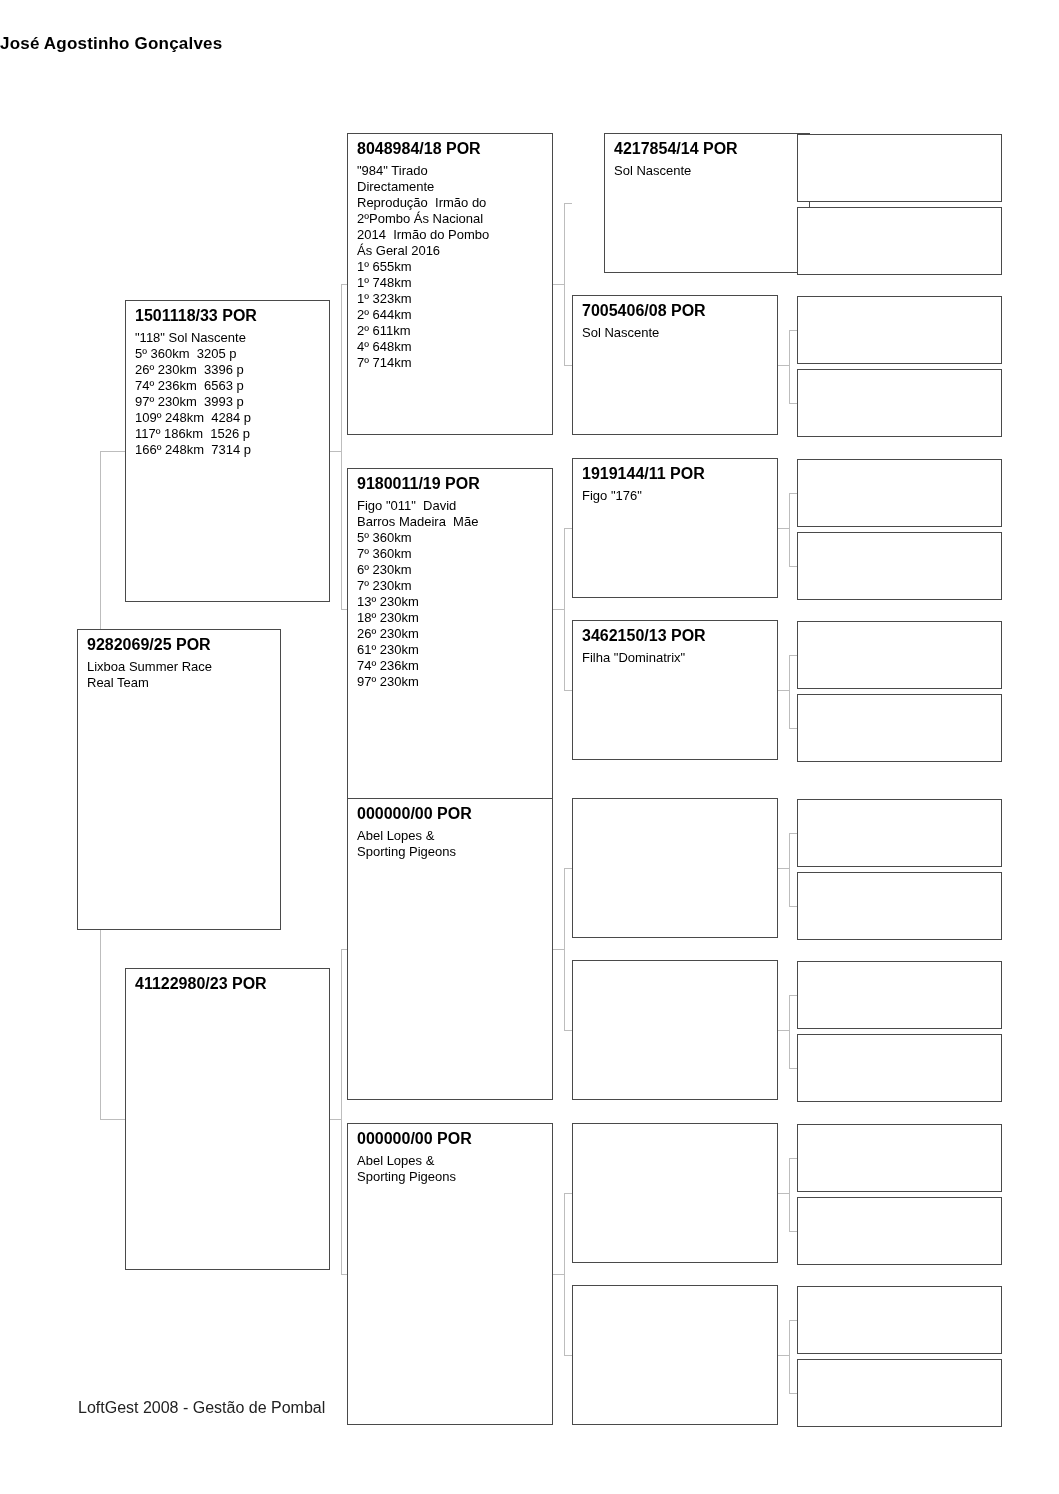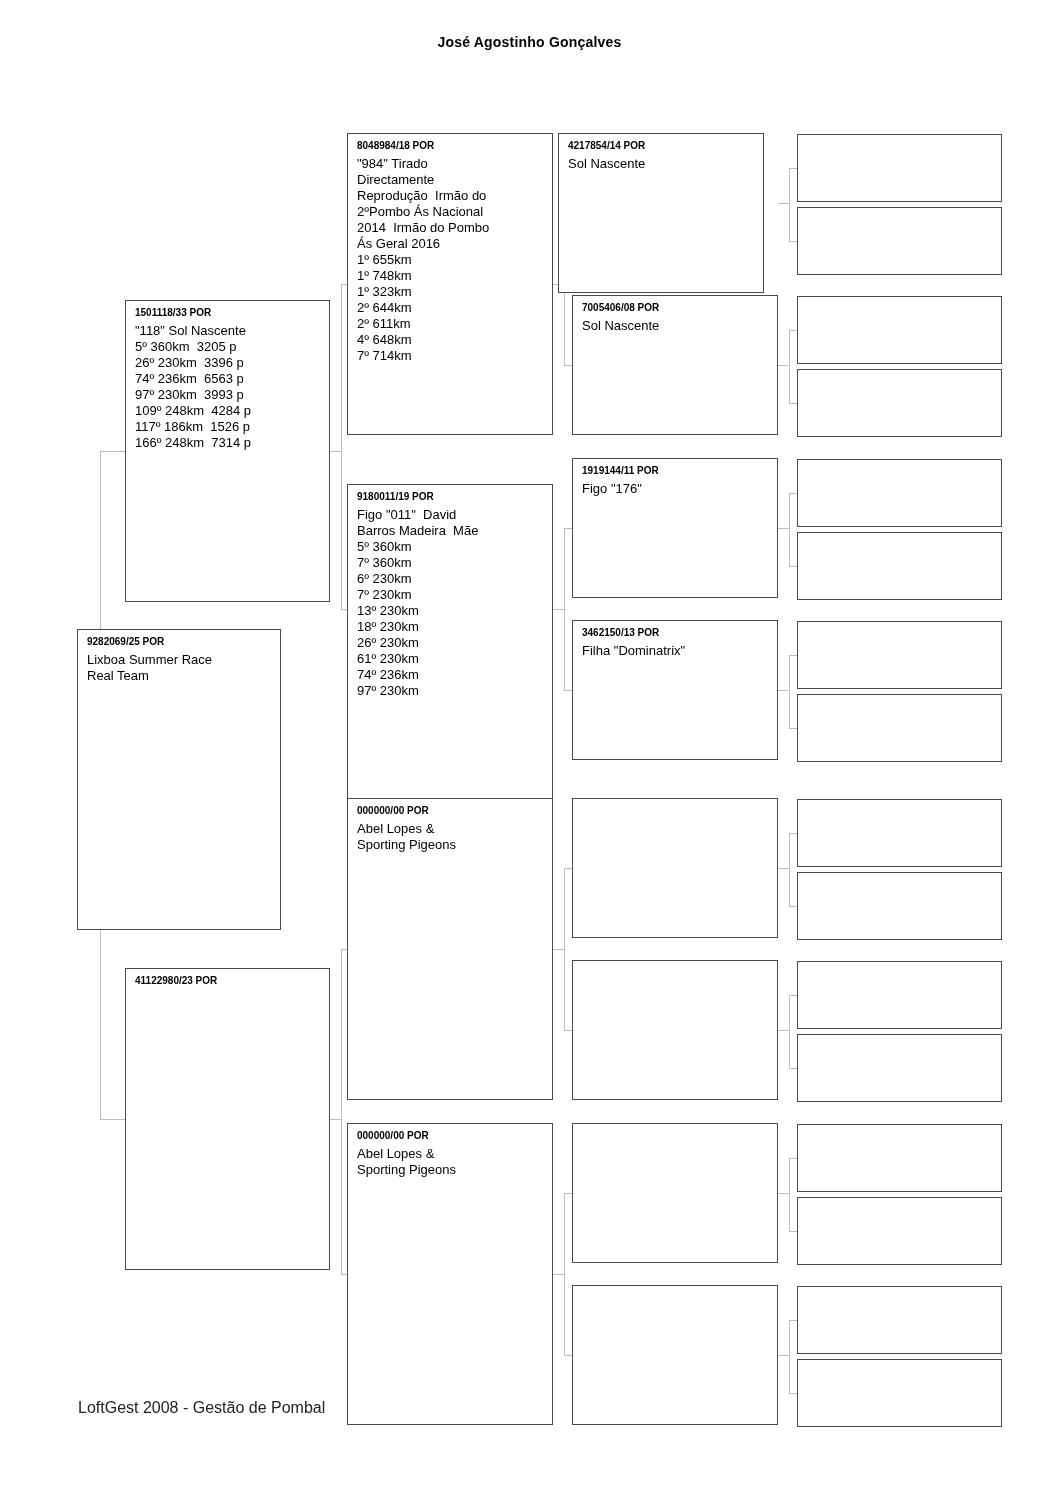--- a/index.html
+++ b/index.html
@@ -3,28 +3,28 @@
 <meta charset="utf-8">
 <style>
   html,body { margin:0; padding:0; }
   body {
     width:1059px; height:1494px; position:relative; background:#ffffff;
     font-family:"Liberation Sans", sans-serif; color:#000;
     overflow:hidden;
   }
   .page-title {
     position:absolute; top:34px; left:0; width:100%;
-    text-align:center; font-size:14px; font-weight:bold;
+    font-size:17px; font-weight:bold;
     letter-spacing:0.2px;
   }
   .box {
     position:absolute; background:#fff; border:1px solid #4a4a4a;
     box-sizing:border-box; padding:6px 9px; z-index:2;
   }
-  .box-title { font-size:10px; font-weight:bold; margin-bottom:5px; white-space:pre; }
+  .box-title { font-size:16px; font-weight:bold; margin-bottom:5px; white-space:pre; }
   .box-body  { font-size:13px; line-height:16px; white-space:pre-wrap; }
   .cline { position:absolute; background:#bdbdbd; z-index:1; }
   .footer {
     position:absolute; left:78px; top:1399px; font-size:16px; color:#222;
   }
 </style>
 </head>
 <body>
 
 <div class="page-title">José Agostinho Gonçalves</div>
@@ -122,21 +122,21 @@
 2014  Irmão do Pombo
 Ás Geral 2016
 1º 655km
 1º 748km
 1º 323km
 2º 644km
 2º 611km
 4º 648km
 7º 714km</div>
 </div>
-<div class="box" id="b-fm" style="left:347px;top:484px;width:206px;height:382px">
+<div class="box" id="b-fm" style="left:347px;top:468px;width:206px;height:382px">
   <div class="box-title">9180011/19 POR</div>
   <div class="box-body">Figo "011"  David
 Barros Madeira  Mãe
 5º 360km
 7º 360km
 6º 230km
 7º 230km
 13º 230km
 18º 230km
 26º 230km
@@ -148,21 +148,21 @@
   <div class="box-title">000000/00 POR</div>
   <div class="box-body">Abel Lopes &amp;
 Sporting Pigeons</div>
 </div>
 <div class="box" id="b-mm" style="left:347px;top:1123px;width:206px;height:302px">
   <div class="box-title">000000/00 POR</div>
   <div class="box-body">Abel Lopes &amp;
 Sporting Pigeons</div>
 </div>
 
-<div class="box" id="b-fff" style="left:558px;top:133px;width:206px;height:160px">
+<div class="box" id="b-fff" style="left:604px;top:133px;width:206px;height:140px">
   <div class="box-title">4217854/14 POR</div>
   <div class="box-body">Sol Nascente</div>
 </div>
 <div class="box" id="b-ffm" style="left:572px;top:295px;width:206px;height:140px">
   <div class="box-title">7005406/08 POR</div>
   <div class="box-body">Sol Nascente</div>
 </div>
 <div class="box" id="b-fmf" style="left:572px;top:458px;width:206px;height:140px">
   <div class="box-title">1919144/11 POR</div>
   <div class="box-body">Figo "176"</div>

